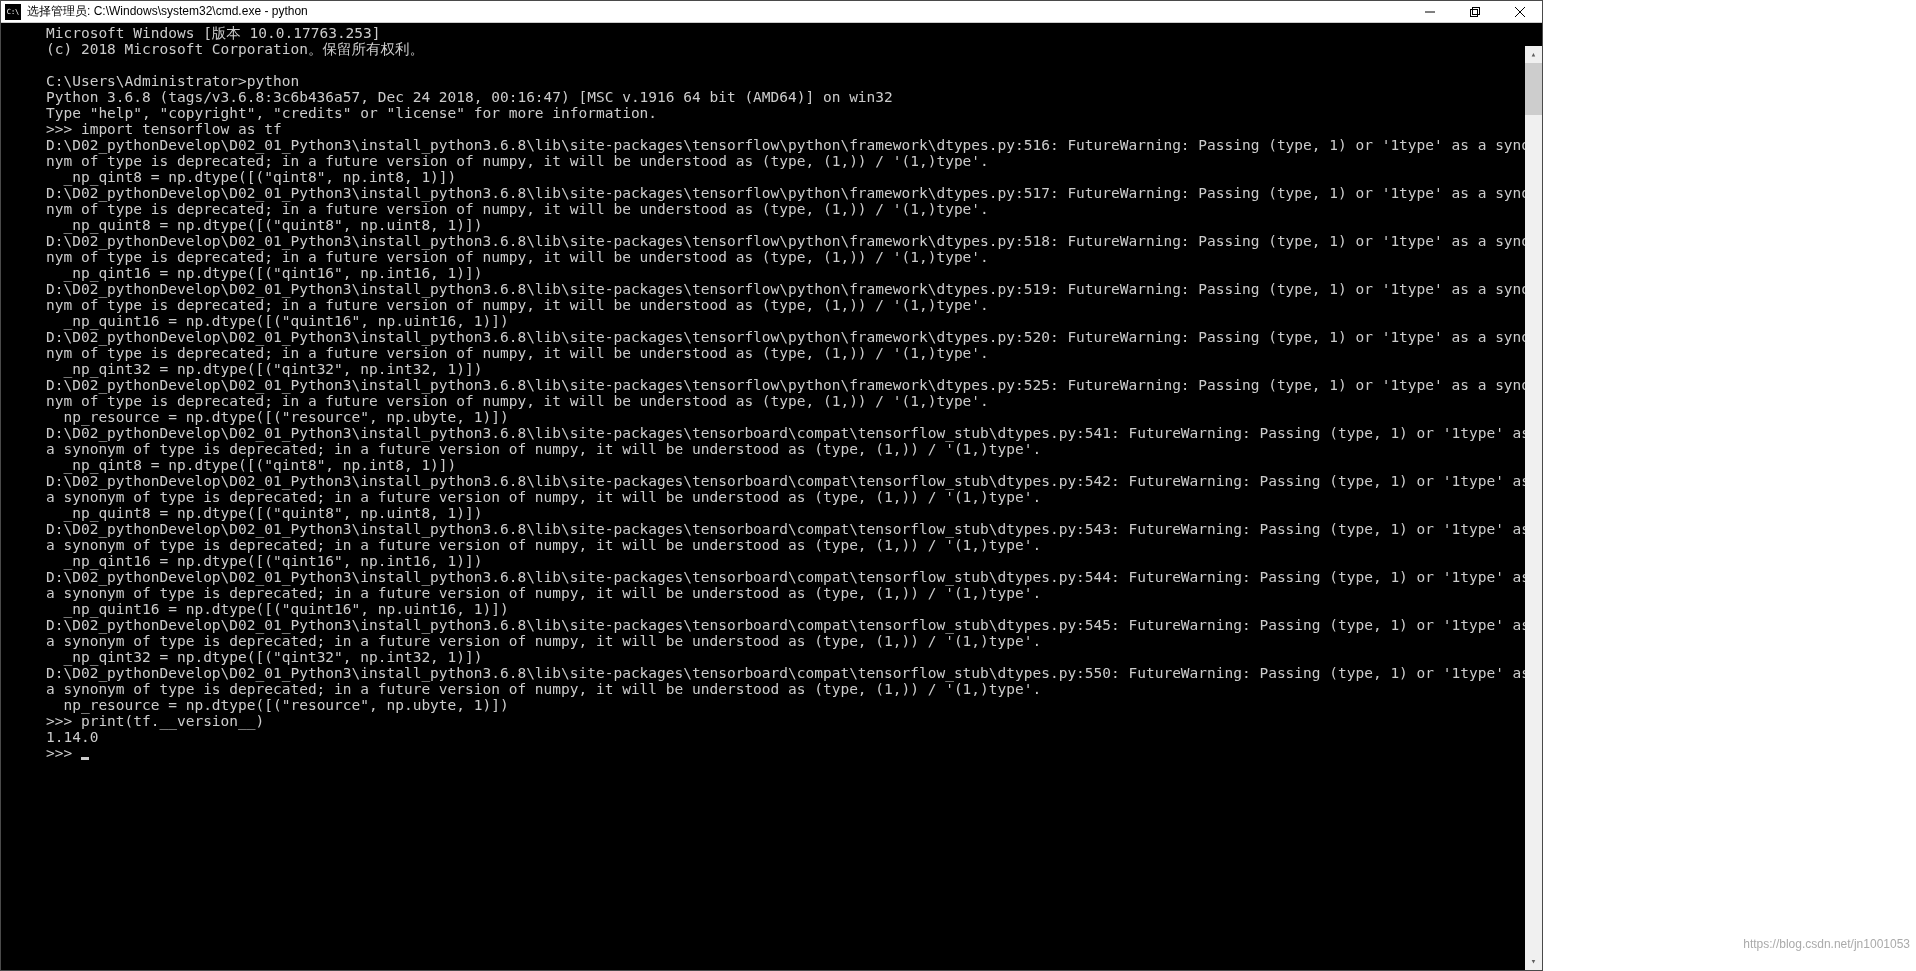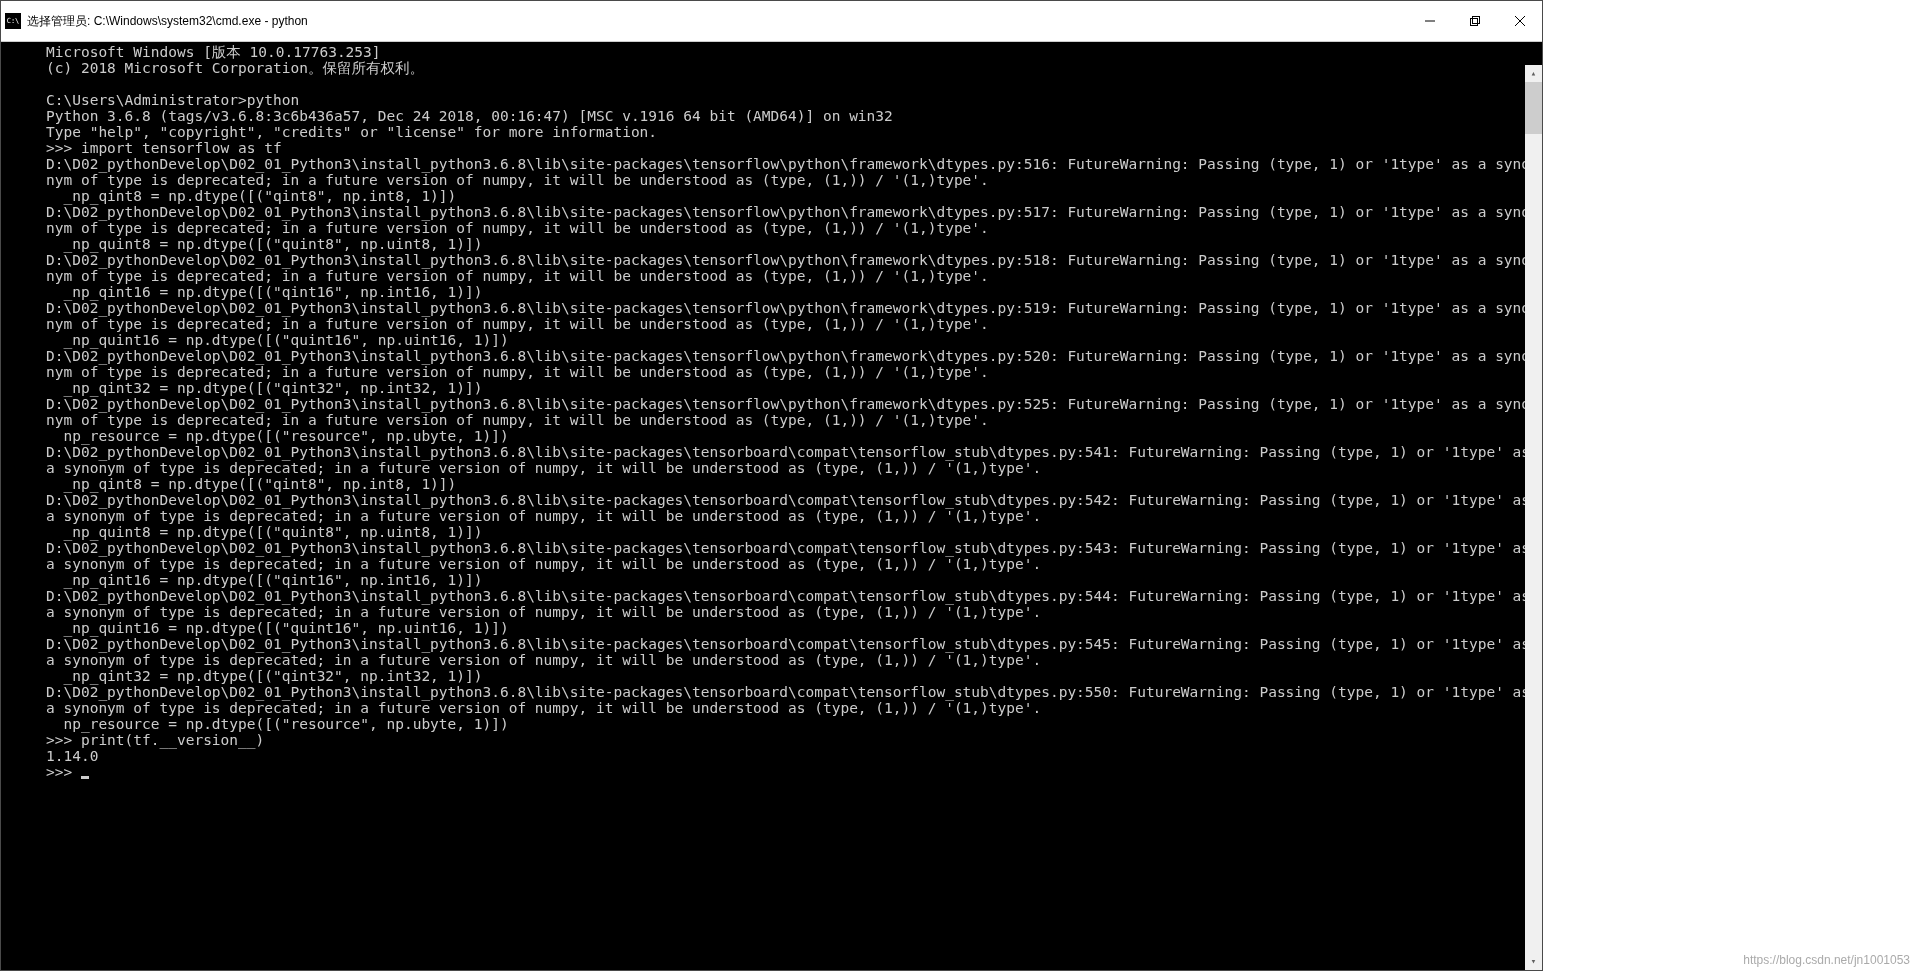--- a/index.html
+++ b/index.html
@@ -17,21 +17,21 @@
     }
     .window {
       width: 1543px;
       height: 971px;
       background: #000000;
       display: flex;
       flex-direction: column;
       border: 1px solid #4a4a4a;
     }
     .titlebar {
-      height: 41px;
+      height: 22px;
       background: #ffffff;
       display: flex;
       align-items: center;
       padding: 0 4px;
       border-bottom: 1px solid #ccc;
     }
     .titlebar-icon {
       width: 16px;
       height: 16px;
       background: #000;
@@ -124,21 +124,21 @@
     .scroll-thumb {
       position: absolute;
       top: 0;
       left: 0;
       right: 0;
       height: 52px;
       background: #cdcdcd;
     }
     .watermark {
       position: absolute;
-      bottom: 4px;
+      bottom: 20px;
       right: 6px;
       font-size: 12px;
       color: #aaa;
       font-family: Arial, sans-serif;
       z-index: 10;
     }
     .terminal-wrapper {
       flex: 1;
       display: flex;
       position: relative;

